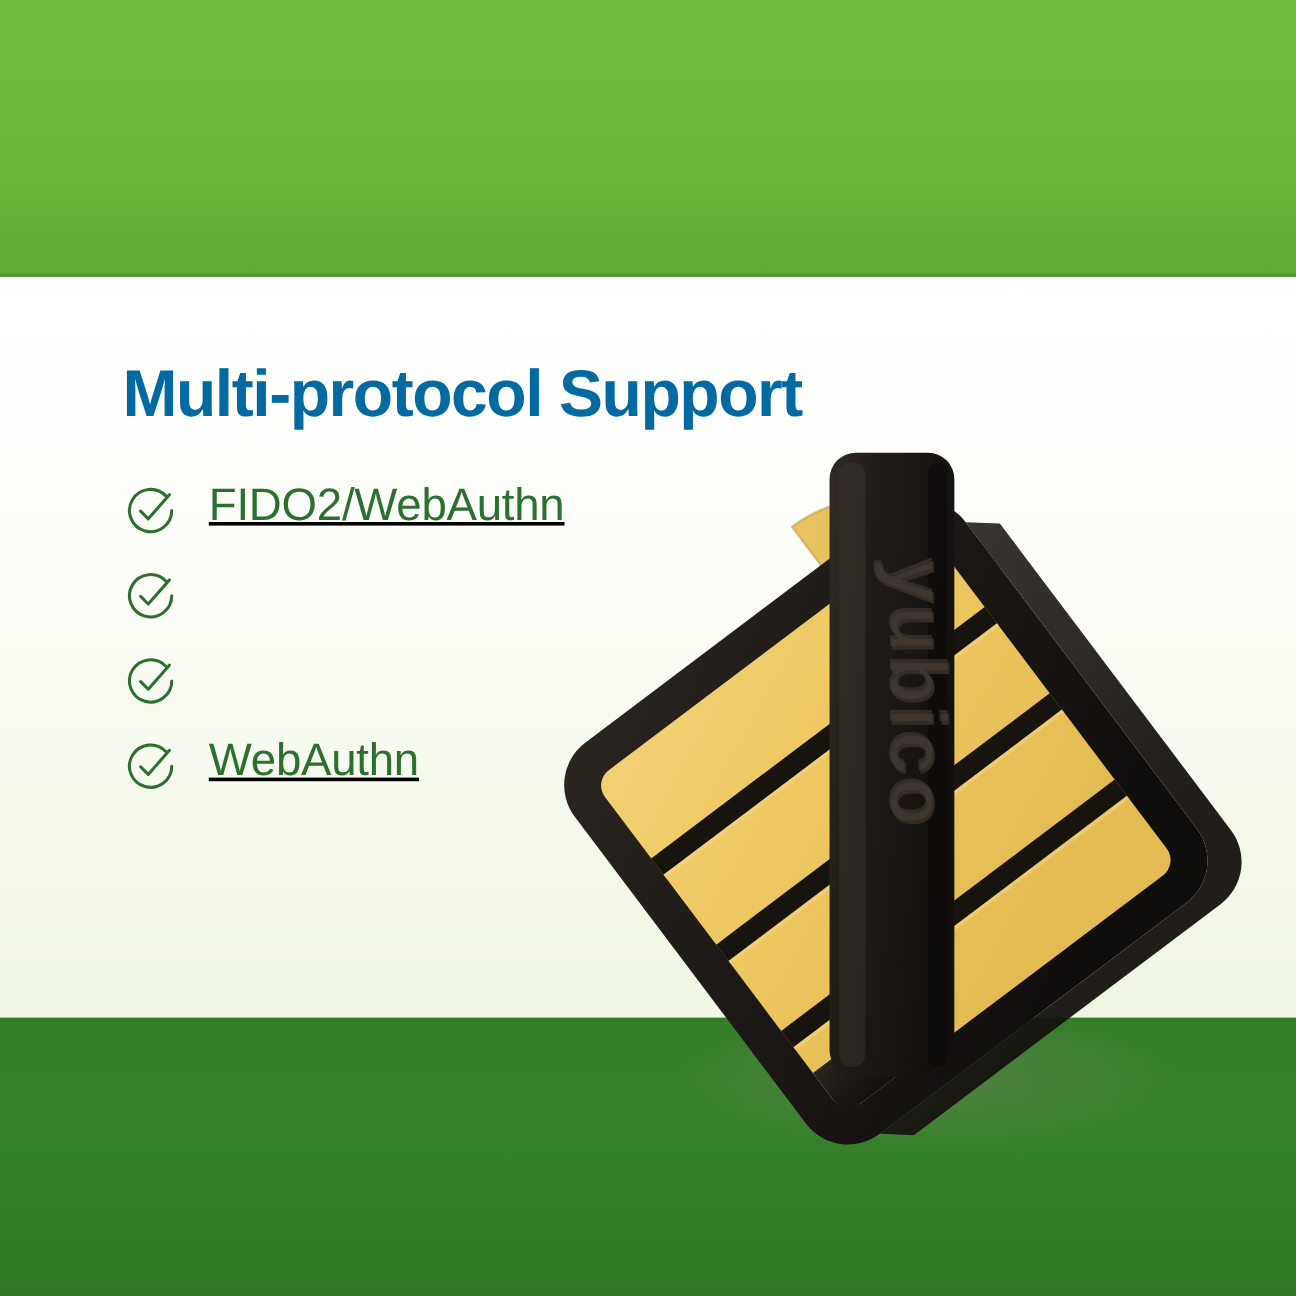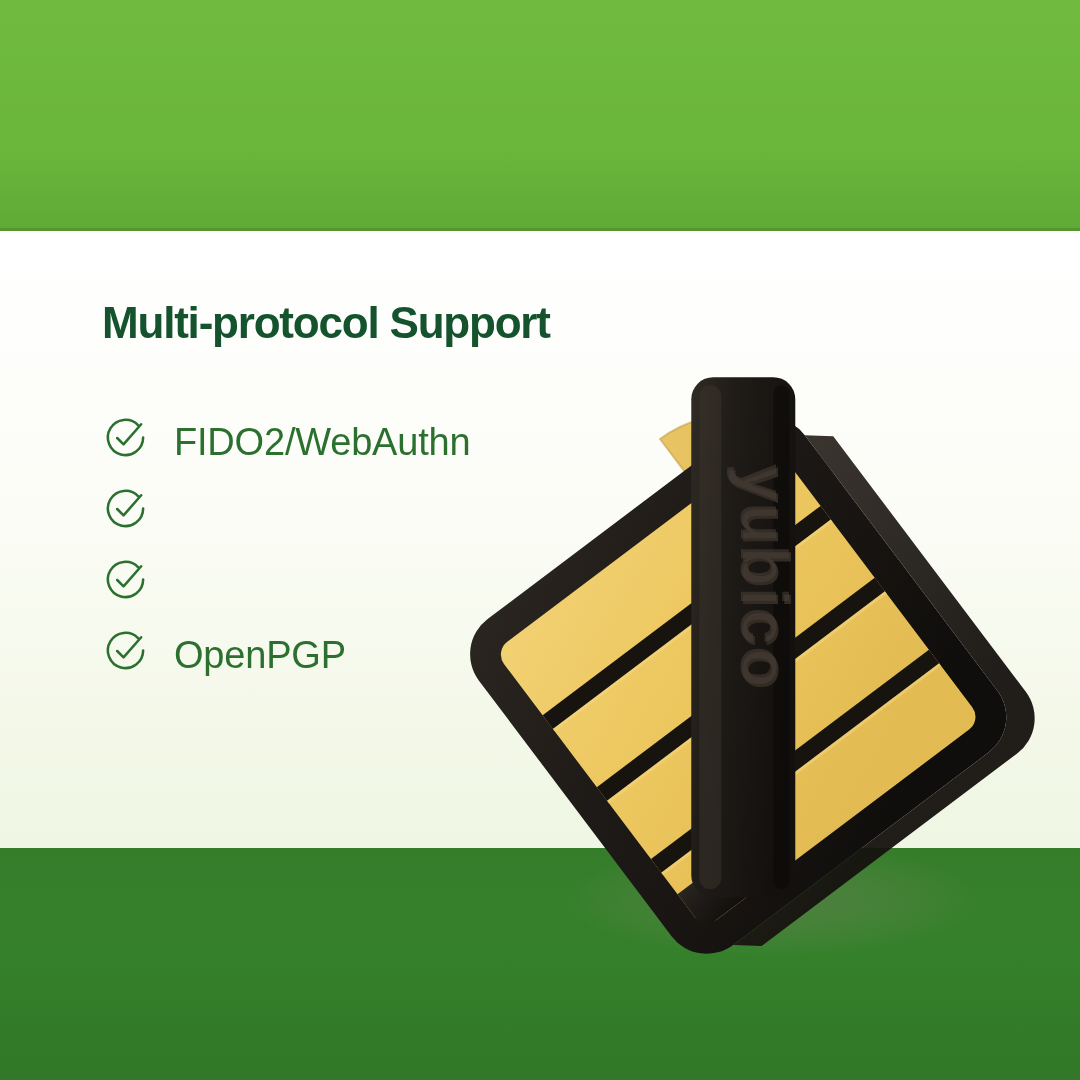--- a/index.html
+++ b/index.html
@@ -63,38 +63,39 @@
   
   .text-col {
     position: absolute;
     left: 102px;
     top: 300px;
     width: 520px;
     z-index: 5;
   }
 
   .headline {
-    font-size: 44px;
+    font-size: 55px;
     font-weight: bold;
-    color: #14532d;
+    color: #0369a1;
     letter-spacing: -1.2px;
     line-height: 1.05;
     margin: 0 0 44px 0;
     white-space: nowrap;
   }
 
   .feature-list {
     list-style: none;
     margin: 0;
     padding: 0;
   }
   .feature-item {
     display: flex;
-    align-items: flex-end;
+    align-items: flex-start;
     height: 71px;
+    text-decoration: underline;
   }
   .check-icon {
     width: 47px;
     height: 47px;
     flex: 0 0 47px;
     display: block;
   }
   .feature-label {
     margin-left: 25px;
     font-size: 38px;
@@ -246,20 +247,20 @@
         </span>
       </li>
 
       <li class="feature-item">
         <span class="check-icon-wrap">
           <svg class="check-icon" viewBox="0 0 48 48" xmlns="http://www.w3.org/2000/svg">
             <path d="M37 11.5 A18 18 0 1 0 42 24" fill="none" stroke="#2C7030" stroke-width="2.6" stroke-linecap="round"></path>
             <path d="M15.5 24.5 L22 31 L40 10.5" fill="none" stroke="#2C7030" stroke-width="2.6" stroke-linecap="round" stroke-linejoin="round"></path>
           </svg>
         </span>
-        <span class="feature-label">OpenPGP</span>
+        <span class="feature-label">WebAuthn</span>
       </li>
 
 
     </ul>
   </div>
 
 </div>
 
 </body></html>

